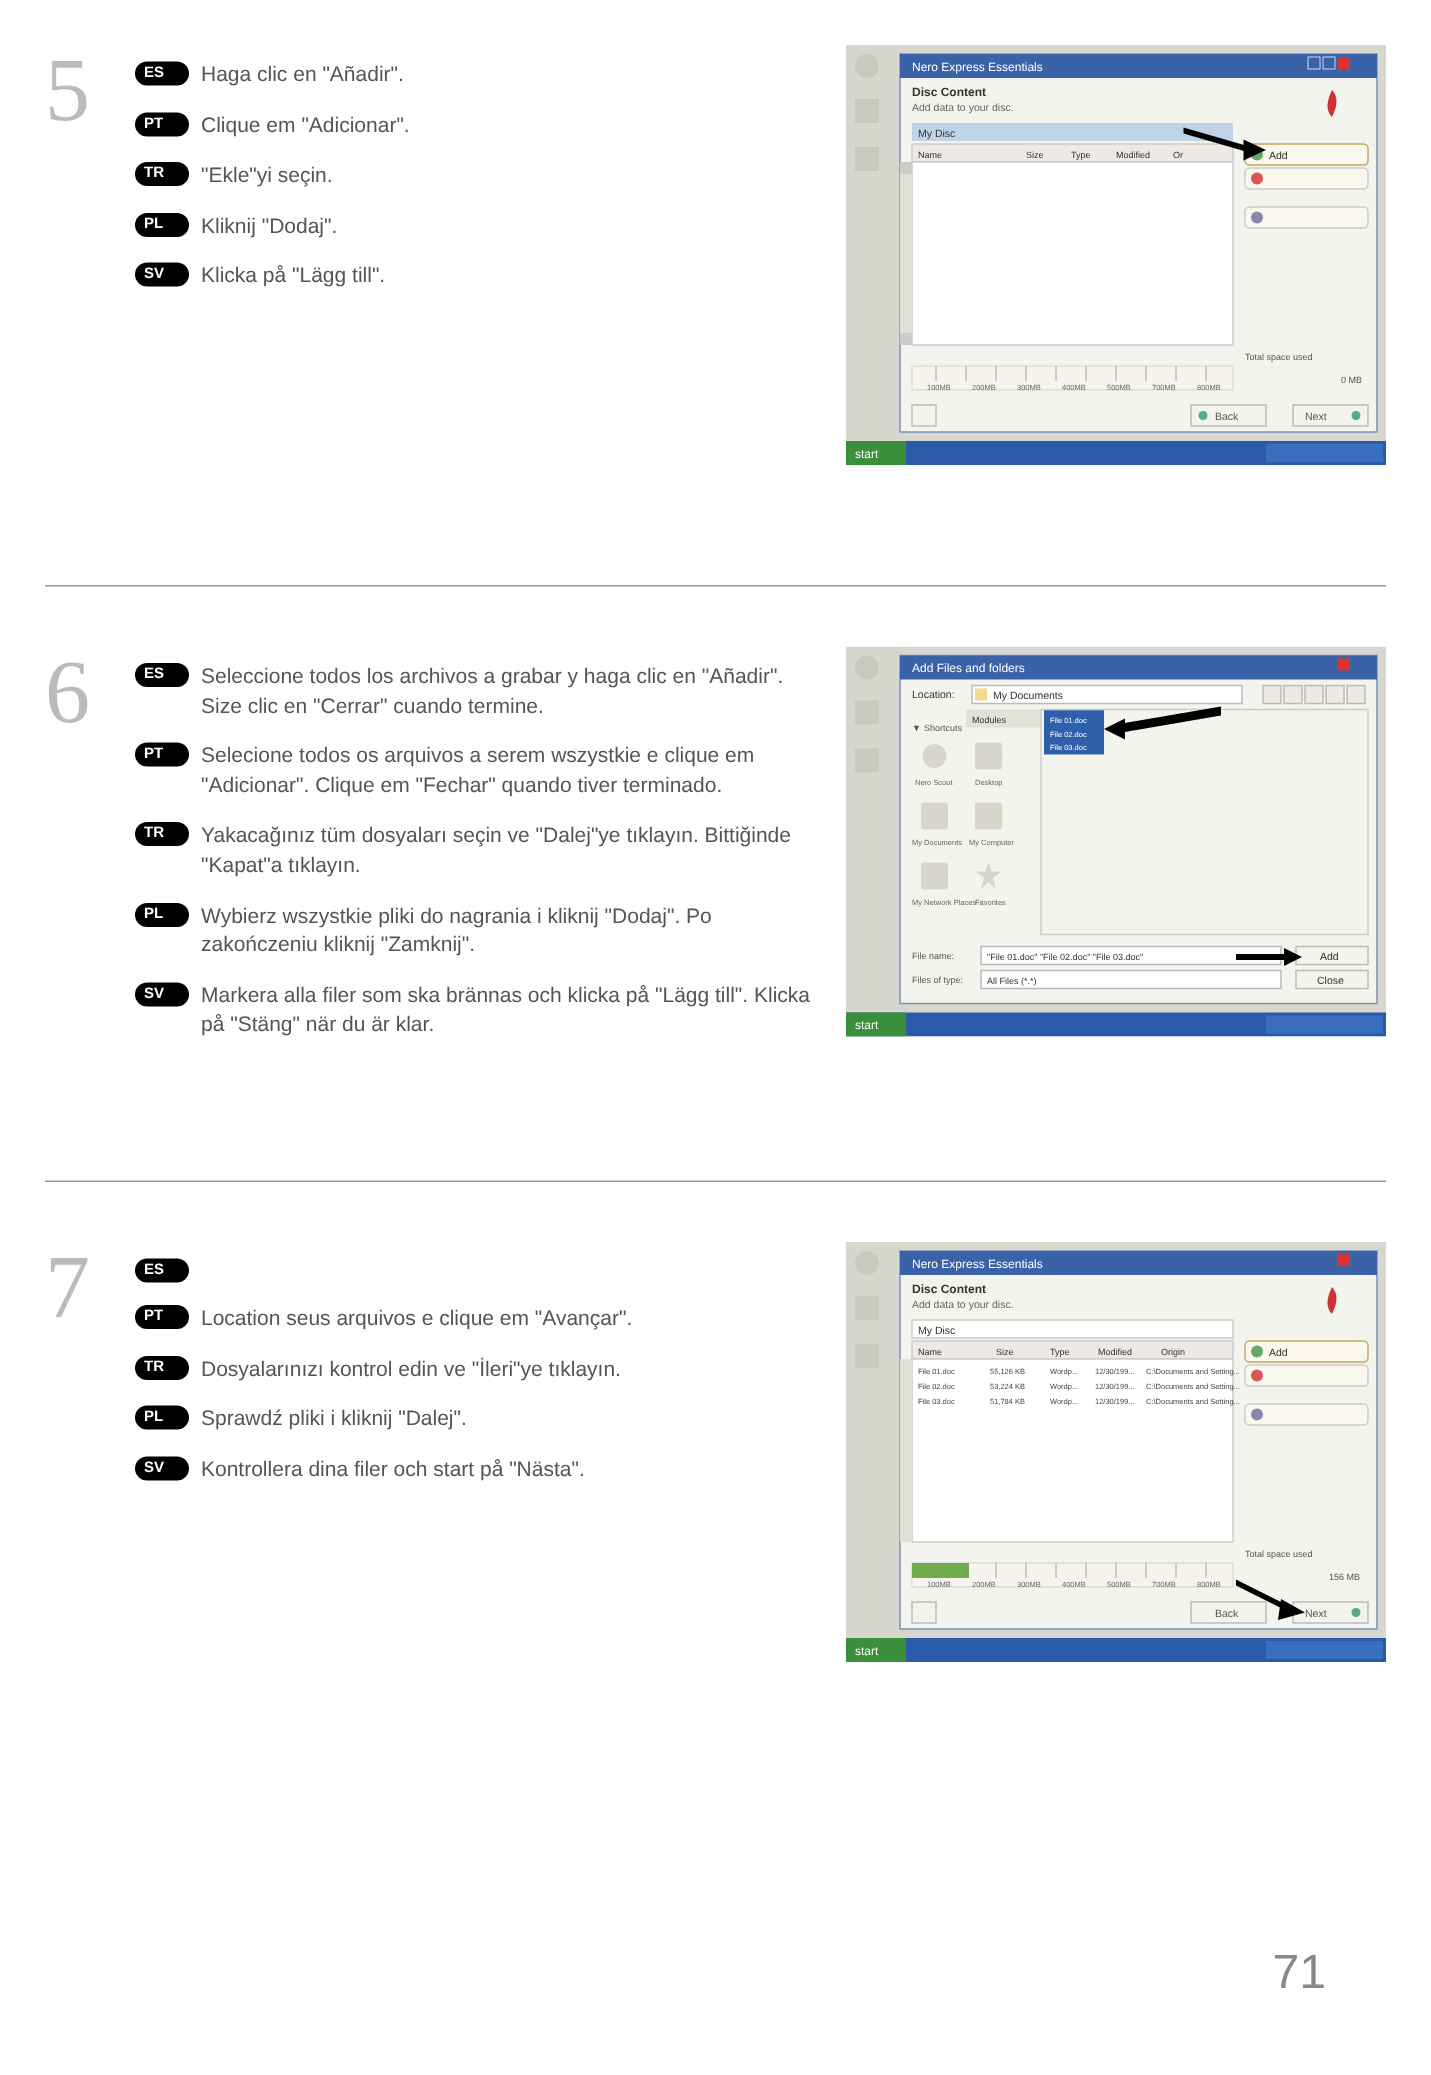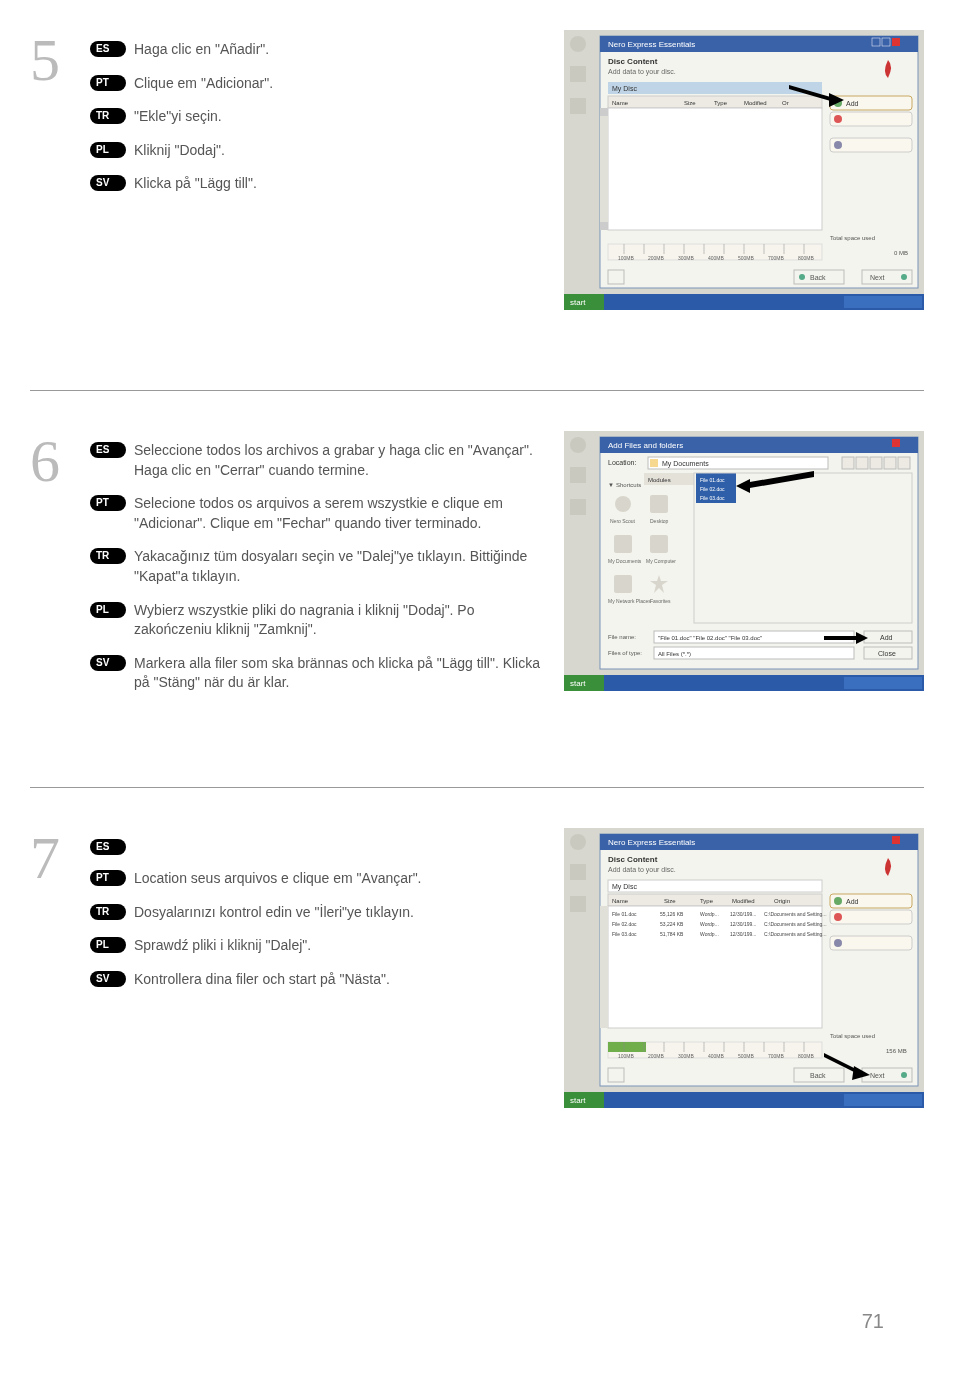--- a/index.html
+++ b/index.html
@@ -62,21 +62,21 @@
   }
   .shot svg {
     display: block;
     width: 100%;
     height: auto;
   }
   .page-num {
     position: absolute;
     bottom: 20px;
     right: 40px;
-    font-size: 20px;
+    font-size: 32px;
     color: #888;
   }
   .page-wrap {
     position: relative;
     min-height: 1323px;
   }
 </style>
 </head>
 <body>
 
@@ -194,21 +194,21 @@
   </div>
 </div>
 
 <hr class="sep">
 
 <div class="section">
   <div class="step-num">6</div>
   <div class="lines">
     <div class="line">
       <span class="badge">ES</span>
-      <span>Seleccione todos los archivos a grabar y haga clic en "Avançar". Haga clic en "Cerrar" cuando termine.</span>
+      <span>Seleccione todos los archivos a grabar y haga clic en "Añadir". Size clic en "Cerrar" cuando termine.</span>
     </div>
     <div class="line">
       <span class="badge">PT</span>
       <span>Selecione todos os arquivos a serem wszystkie e clique em "Adicionar". Clique em "Fechar" quando tiver terminado.</span>
     </div>
     <div class="line">
       <span class="badge">TR</span>
       <span>Yakacağınız tüm dosyaları seçin ve "Dalej"ye tıklayın. Bittiğinde "Kapat"a tıklayın.</span>
     </div>
     <div class="line">

